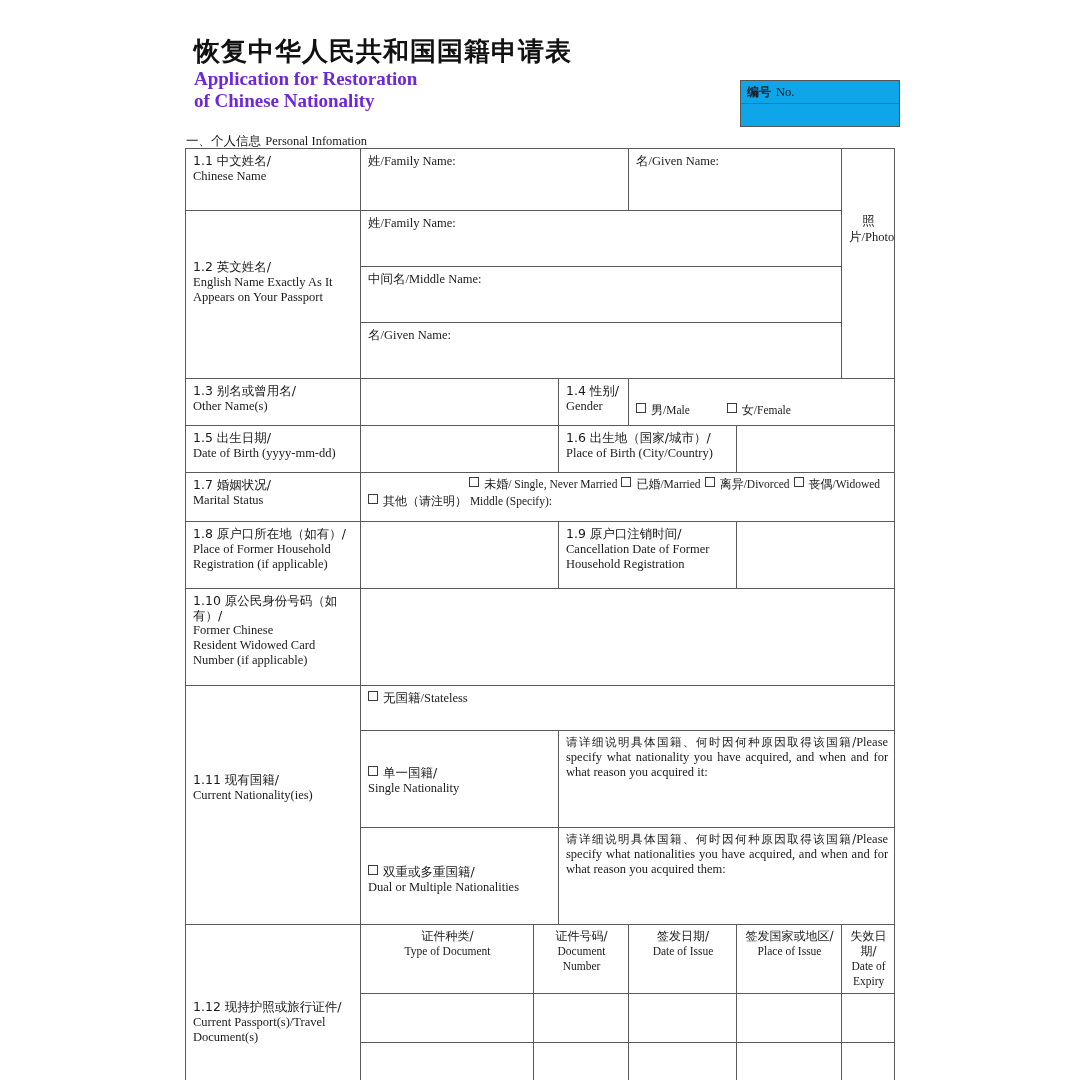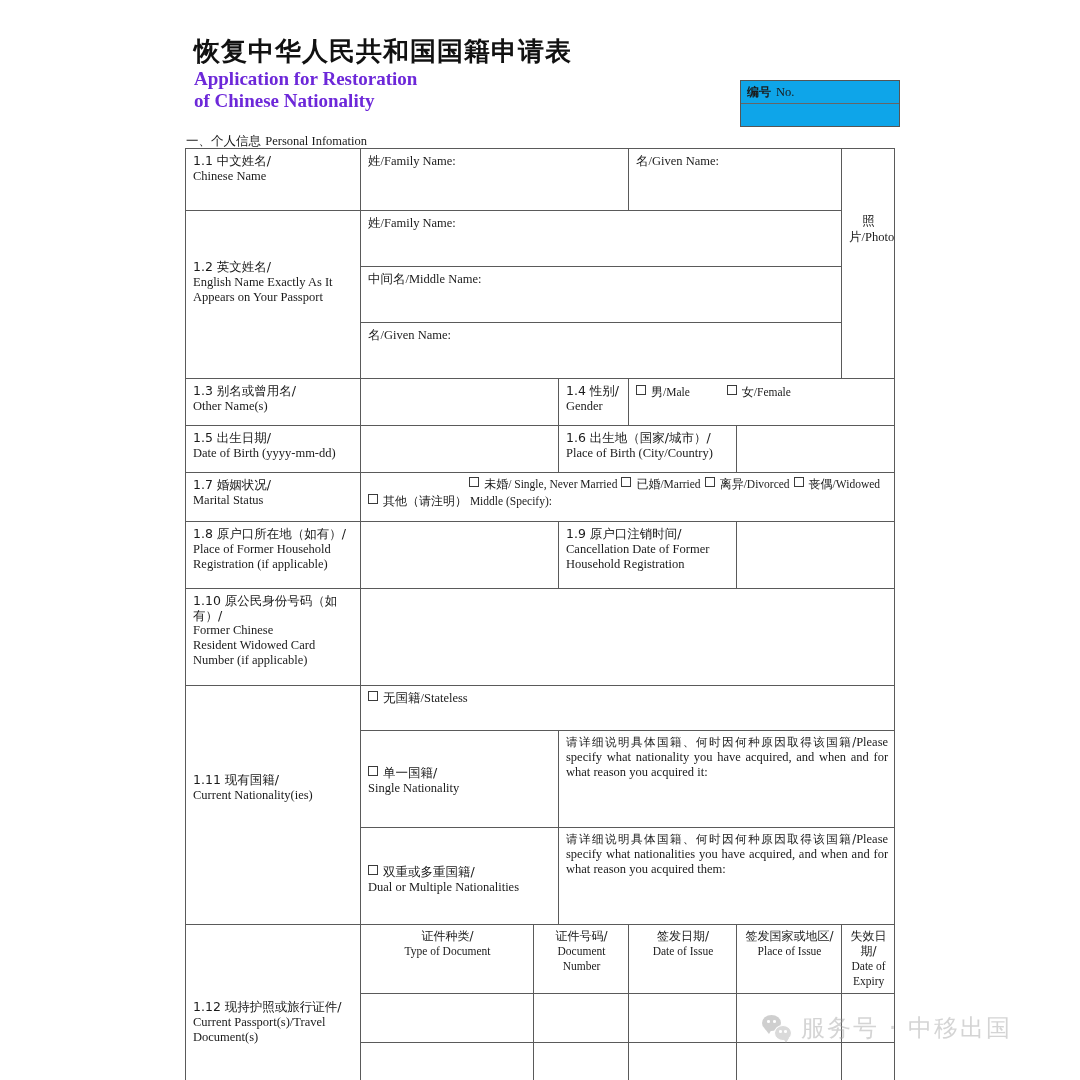--- a/index.html
+++ b/index.html
@@ -286,21 +286,21 @@
       <td class="lbl" style="height:38px">
         <span class="cn">1.3 别名或曾用名/</span>
         <span class="en">Other Name(s)</span>
       </td>
       <td colspan="3"></td>
       <td class="lbl">
         <span class="cn">1.4 性别/</span>
         <span class="en">Gender</span>
       </td>
       <td colspan="5" class="vmid">
-        <div style="margin-top:2px">
+        <div style="margin-top:20px">
           <span class="opt" style="margin-right:34px">
             <span class="cb"></span><span class="cn">男</span><span class="en">/Male</span>
           </span>
           <span class="opt">
             <span class="cb"></span><span class="cn">女</span><span class="en">/Female</span>
           </span>
         </div>
       </td>
     </tr>
 
@@ -448,27 +448,14 @@
       <td colspan="2" style="height:40px"></td>
       <td colspan="2"></td>
       <td colspan="2"></td>
       <td colspan="2"></td>
       <td></td>
     </tr>
 
   </tbody>
     </table>
 
-  <div class="watermark">
-    <div class="wechat-logo">
-      <div class="bubble-a">
-        <div class="dot" style="left:5px; top:5px"></div>
-        <div class="dot" style="left:11px; top:5px"></div>
-      </div>
-      <div class="bubble-b">
-        <div class="dot" style="left:4px; top:4px"></div>
-        <div class="dot" style="left:9px; top:4px"></div>
-      </div>
-    </div>
-    <div class="wm-text">服务号 · 中移出国</div>
-  </div>
 
 </div>
 
 </body></html>

